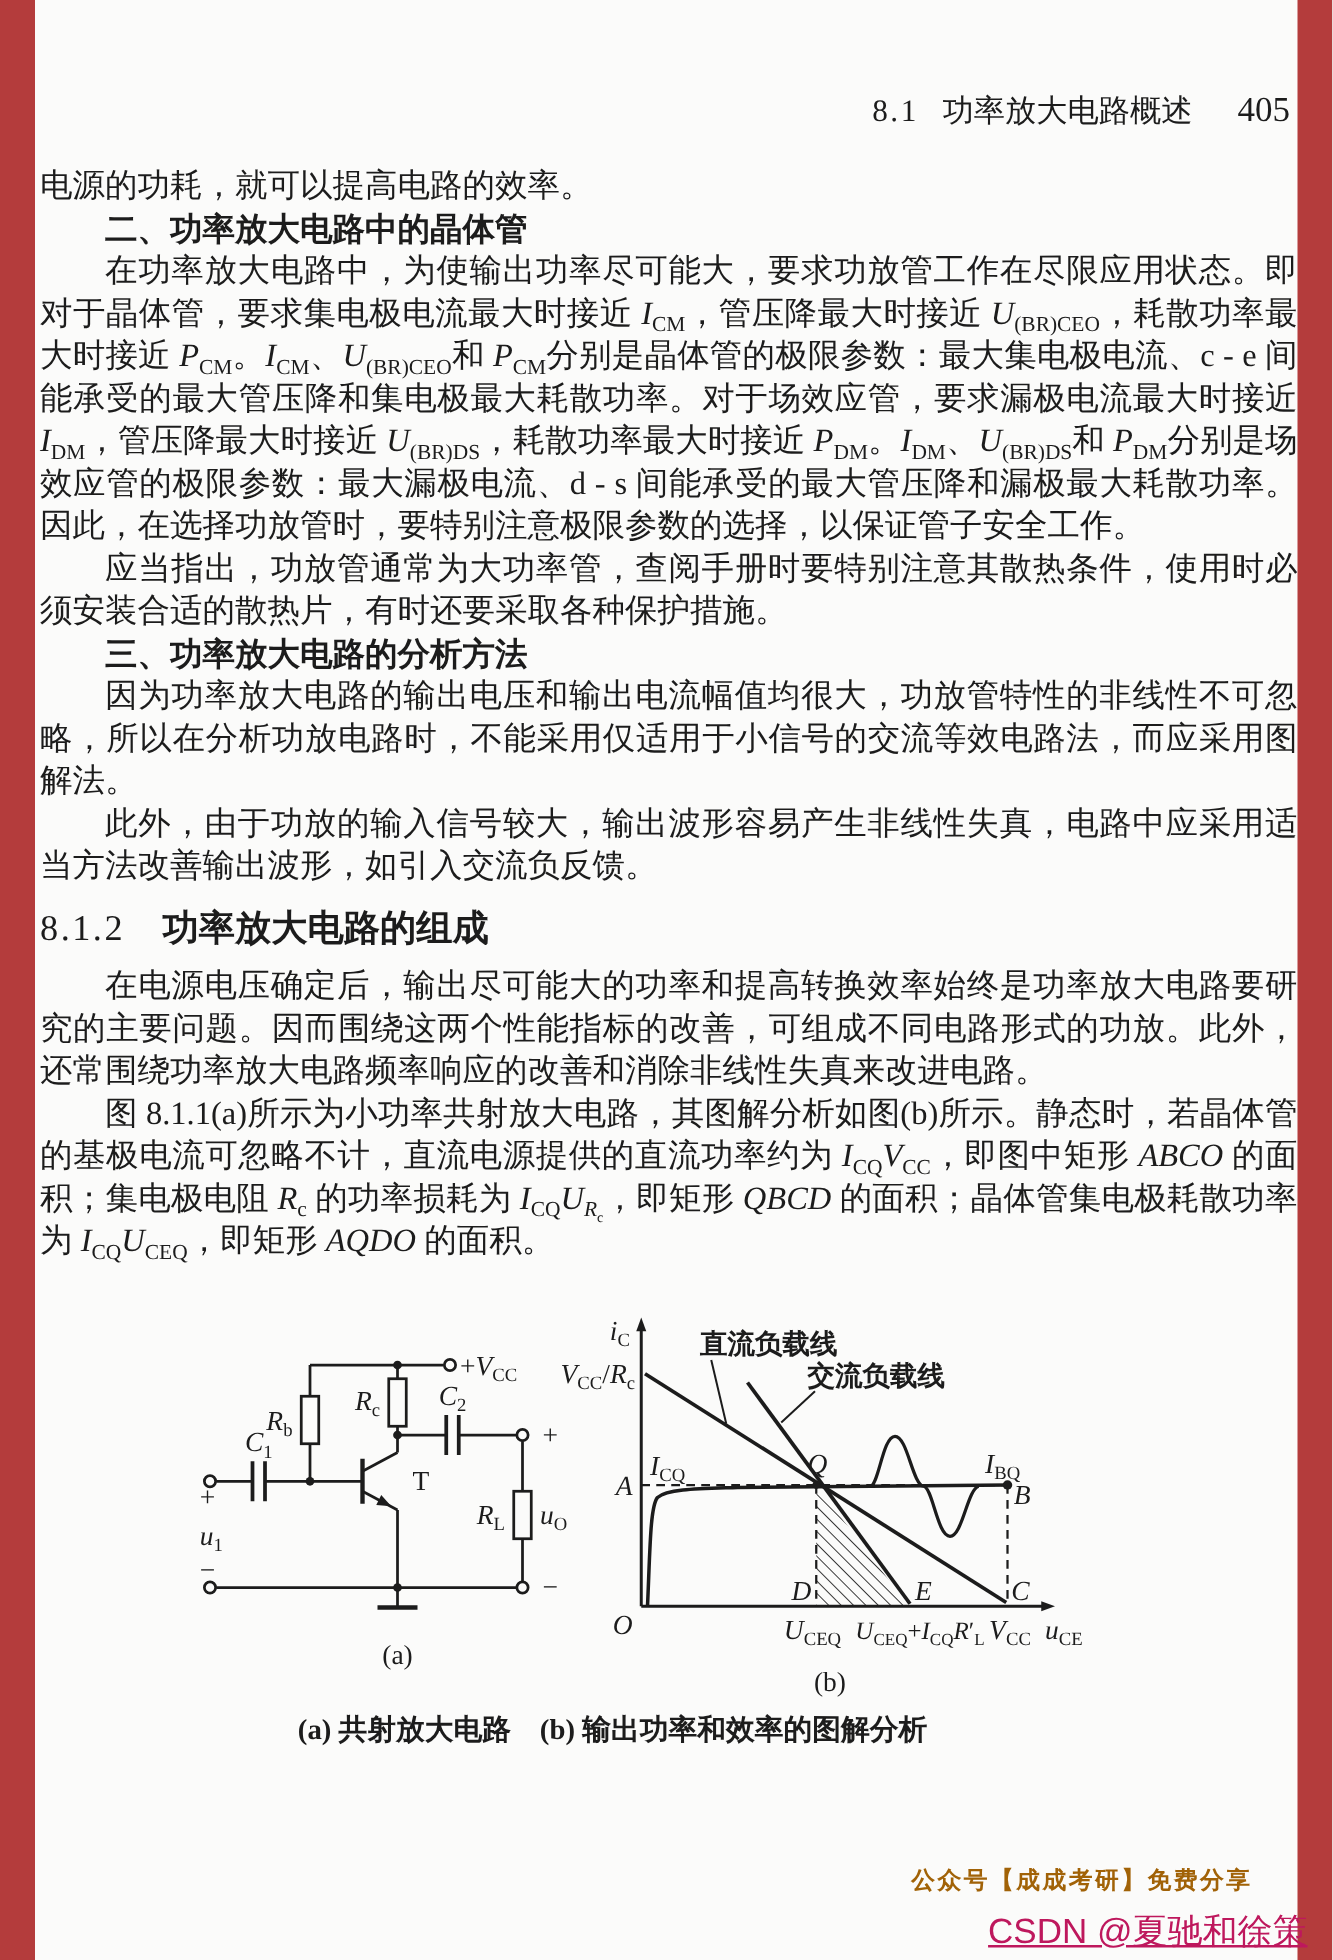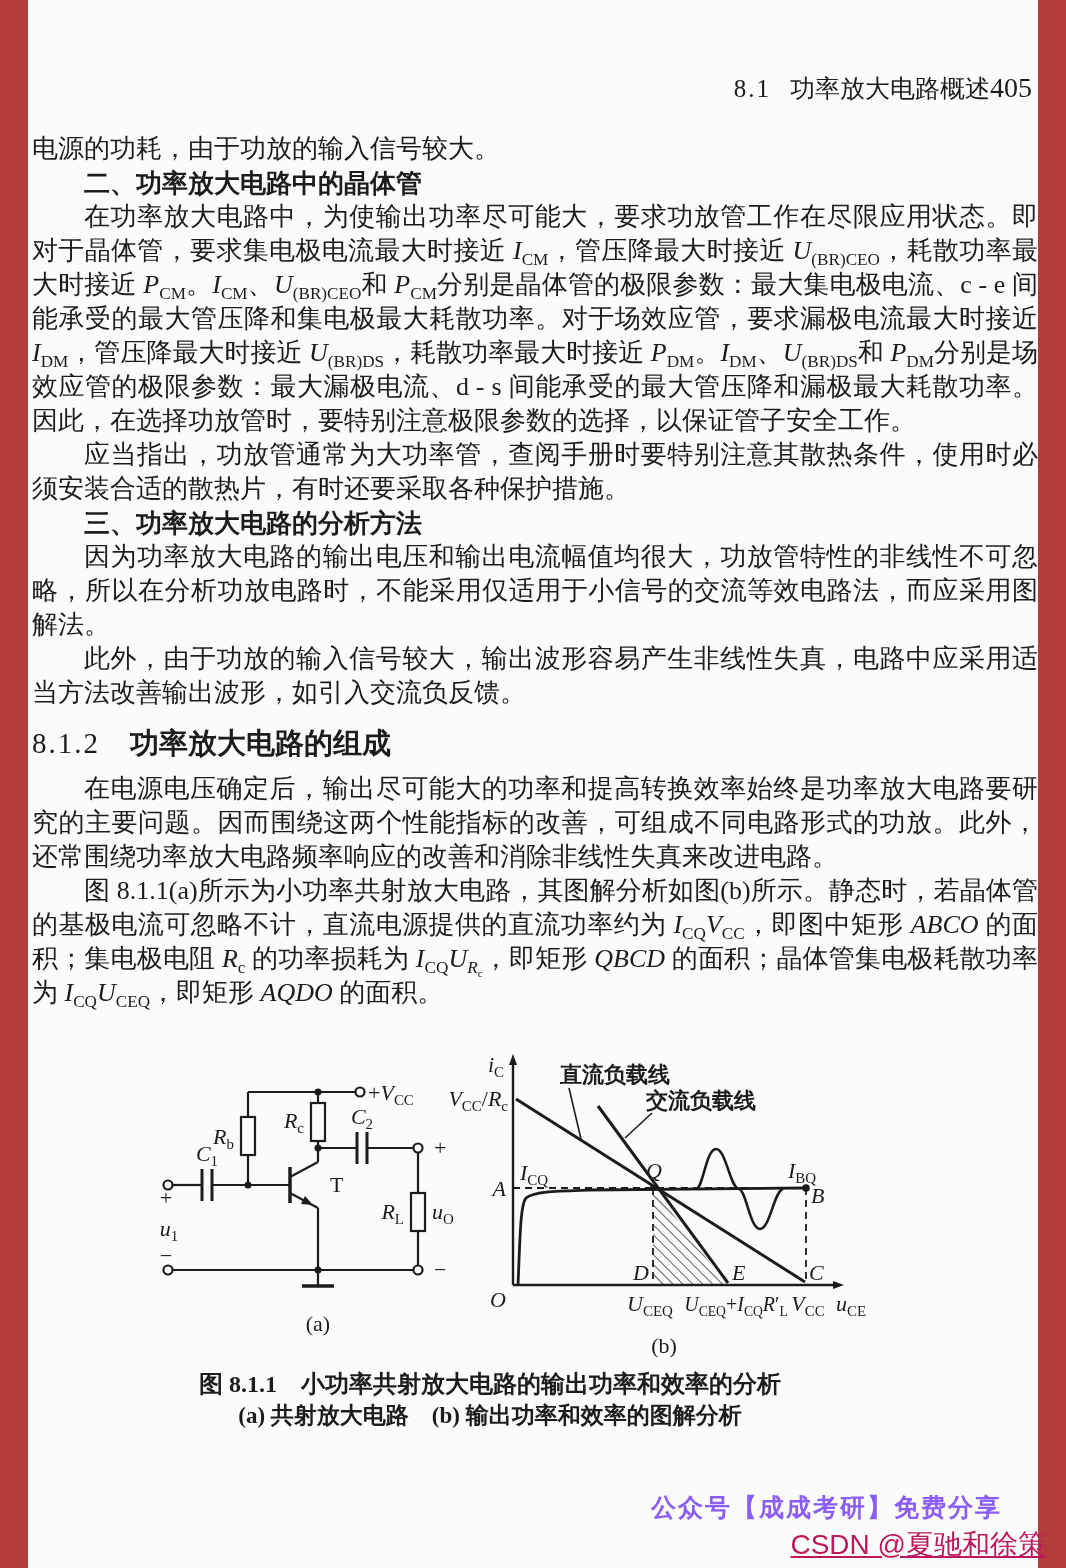--- a/index.html
+++ b/index.html
@@ -4,21 +4,21 @@
 <style>
   html,body{margin:0;padding:0;background:#e8e8e8;}
   .page{position:relative;width:1066px;height:1568px;background:#fbfbfa;overflow:hidden;
         font-family:"Liberation Serif","DejaVu Serif",serif;color:#1c1c1c;}
   .sidebar{position:absolute;top:0;width:28px;height:1568px;background:#b43c3c;}
   .sidebar.left{left:0;}
   .sidebar.right{left:1038px;}
 
   .header{position:absolute;top:72px;right:34px;font-size:25px;white-space:nowrap;}
   .header .sec{margin-right:19px;letter-spacing:2px;}
-  .header .pg{font-size:28px;}
+  .header .pg{font-size:28px;margin-left:36px;}
 
   .body-text{position:absolute;left:32px;top:132px;width:1006px;
              font-size:26px;line-height:34px;text-align:justify;}
   .para.p{text-indent:2em;}
   .para.p-noindent{text-indent:0;}
   .para.h2{font-family:"Liberation Sans","DejaVu Sans",sans-serif;font-weight:700;text-indent:2em;font-size:26px;}
   .para.h1{font-family:"Liberation Sans","DejaVu Sans",sans-serif;font-weight:700;font-size:29px;
            margin:16px 0 12px 0;text-indent:0;}
   .para.h1 .secnum{font-family:"Liberation Serif","DejaVu Serif",serif;font-weight:400;
                    margin-right:30px;letter-spacing:2px;}
@@ -30,39 +30,39 @@
   .figure text{font-family:"Liberation Serif","DejaVu Serif",serif;font-size:22px;fill:#1c1c1c;}
   .figure .cn{font-family:"Liberation Sans","DejaVu Sans",sans-serif;font-weight:700;font-size:22px;}
   .figure .it{font-style:italic;}
   .figure .sb{font-size:68%;}
   .figure .sm{font-size:20px;}
 
   .caption{position:absolute;left:0;top:1368px;width:980px;text-align:center;}
   .caption .l1{font-size:24px;font-weight:600;}
   .caption .l2{font-size:23px;font-weight:700;}
 
-  .wm-red{position:absolute;top:1491px;right:64px;font-size:25px;color:#8b5cf6;
+  .wm-red{position:absolute;top:1491px;right:64px;font-size:19px;color:#a16207;
           font-weight:600;letter-spacing:2px;font-family:"Liberation Serif","DejaVu Serif",serif;}
   .wm-gray{position:absolute;top:1526px;right:20px;font-size:28px;color:#be185d;
            font-family:"Liberation Sans","DejaVu Sans",sans-serif;text-decoration:underline;}
 </style>
 </head>
 <body>
 
 <div class="page">
 
   <div class="sidebar left"></div>
   <div class="sidebar right"></div>
 
   <div class="header">
     <span class="sec">8.1</span><span>功率放大电路概述</span><span class="pg">405</span>
   </div>
 
   <div class="body-text">
-      <div class="para p-noindent">电源的功耗，由于功放的输入信号较大。</div>
+      <div class="para p-noindent">电源的功耗，就可以提高电路的效率。</div>
       <div class="para h2">二、功率放大电路中的晶体管</div>
       <div class="para p">在功率放大电路中，为使输出功率尽可能大，要求功放管工作在尽限应用状态。即对于晶体管，要求集电极电流最大时接近 <i>I</i><sub>CM</sub>，管压降最大时接近 <i>U</i><sub>(BR)CEO</sub>，耗散功率最大时接近 <i>P</i><sub>CM</sub>。<i>I</i><sub>CM</sub>、<i>U</i><sub>(BR)CEO</sub>和 <i>P</i><sub>CM</sub>分别是晶体管的极限参数：最大集电极电流、c - e 间能承受的最大管压降和集电极最大耗散功率。对于场效应管，要求漏极电流最大时接近 <i>I</i><sub>DM</sub>，管压降最大时接近 <i>U</i><sub>(BR)DS</sub>，耗散功率最大时接近 <i>P</i><sub>DM</sub>。<i>I</i><sub>DM</sub>、<i>U</i><sub>(BR)DS</sub>和 <i>P</i><sub>DM</sub>分别是场效应管的极限参数：最大漏极电流、d - s 间能承受的最大管压降和漏极最大耗散功率。因此，在选择功放管时，要特别注意极限参数的选择，以保证管子安全工作。</div>
       <div class="para p">应当指出，功放管通常为大功率管，查阅手册时要特别注意其散热条件，使用时必须安装合适的散热片，有时还要采取各种保护措施。</div>
       <div class="para h2">三、功率放大电路的分析方法</div>
       <div class="para p">因为功率放大电路的输出电压和输出电流幅值均很大，功放管特性的非线性不可忽略，所以在分析功放电路时，不能采用仅适用于小信号的交流等效电路法，而应采用图解法。</div>
       <div class="para p">此外，由于功放的输入信号较大，输出波形容易产生非线性失真，电路中应采用适当方法改善输出波形，如引入交流负反馈。</div>
       <div class="para h1"><span class="secnum">8.1.2</span>功率放大电路的组成</div>
       <div class="para p">在电源电压确定后，输出尽可能大的功率和提高转换效率始终是功率放大电路要研究的主要问题。因而围绕这两个性能指标的改善，可组成不同电路形式的功放。此外，还常围绕功率放大电路频率响应的改善和消除非线性失真来改进电路。</div>
       <div class="para p">图 8.1.1(a)所示为小功率共射放大电路，其图解分析如图(b)所示。静态时，若晶体管的基极电流可忽略不计，直流电源提供的直流功率约为 <i>I</i><sub>CQ</sub><i>V</i><sub>CC</sub>，即图中矩形 <i>ABCO</i> 的面积；集电极电阻 <i>R</i><sub>c</sub> 的功率损耗为 <i>I</i><sub>CQ</sub><i>U</i><sub><i>R</i><sub>c</sub></sub>，即矩形 <i>QBCD</i> 的面积；晶体管集电极耗散功率为 <i>I</i><sub>CQ</sub><i>U</i><sub>CEQ</sub>，即矩形 <i>AQDO</i> 的面积。</div>
     </div>
@@ -167,20 +167,19 @@
       <text x="66" y="265" text-anchor="end"><tspan class="it">O</tspan></text>
       <text x="210" y="269" text-anchor="middle"><tspan class="it">U</tspan><tspan class="sb" dy="5">CEQ</tspan></text>
       <text class="sm" x="296" y="269" text-anchor="middle"><tspan class="it">U</tspan><tspan class="sb" dy="5">CEQ</tspan><tspan dy="-5">+</tspan><tspan class="it">I</tspan><tspan class="sb" dy="5">CQ</tspan><tspan class="it" dy="-5">R</tspan>′<tspan class="sb" dy="5">L</tspan></text>
       <text x="368" y="269" text-anchor="middle"><tspan class="it">V</tspan><tspan class="sb" dy="5">CC</tspan></text>
       <text x="396" y="269"><tspan class="it">u</tspan><tspan class="sb" dy="5">CE</tspan></text>
       <text x="224" y="311" text-anchor="middle">(b)</text>
     </svg>
   </div>
 
   <div class="caption">
-    <div class="l1">图 8.1.1　小功率共射放大电路的输出功率和效率的分析</div>
     <div class="l2">(a) 共射放大电路　(b) 输出功率和效率的图解分析</div>
   </div>
 
   <div class="wm-red">公众号【成成考研】免费分享</div>
   <div class="wm-gray">CSDN @夏驰和徐策</div>
 
 </div>
 
 </body></html>

